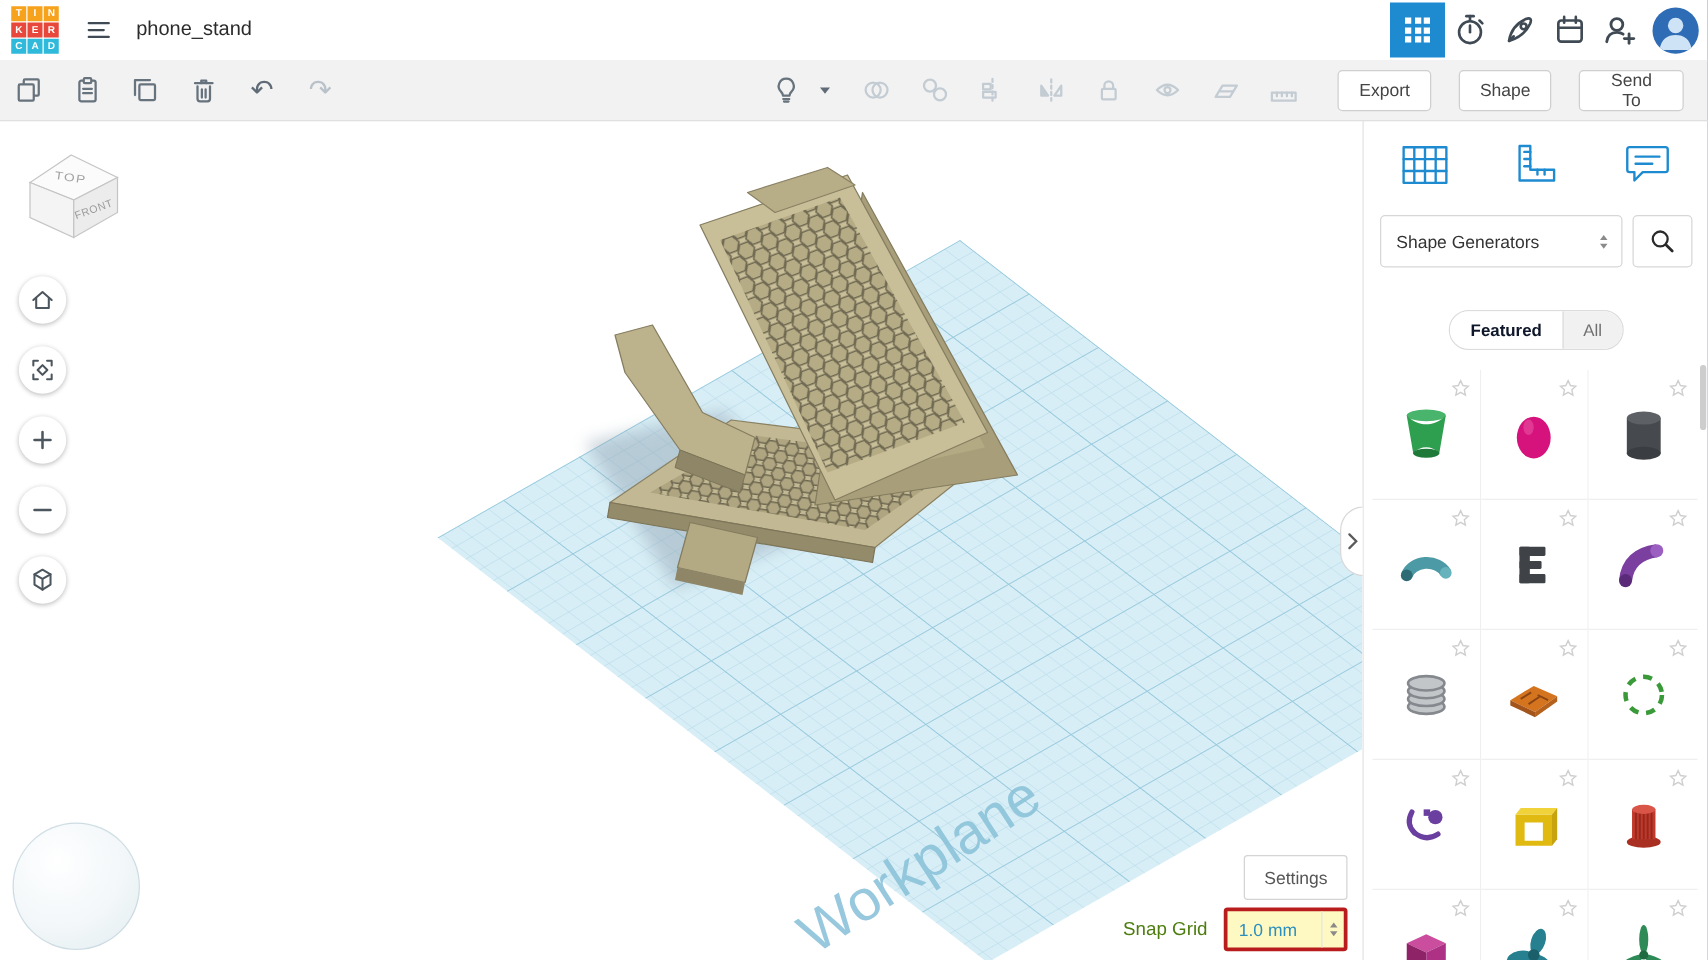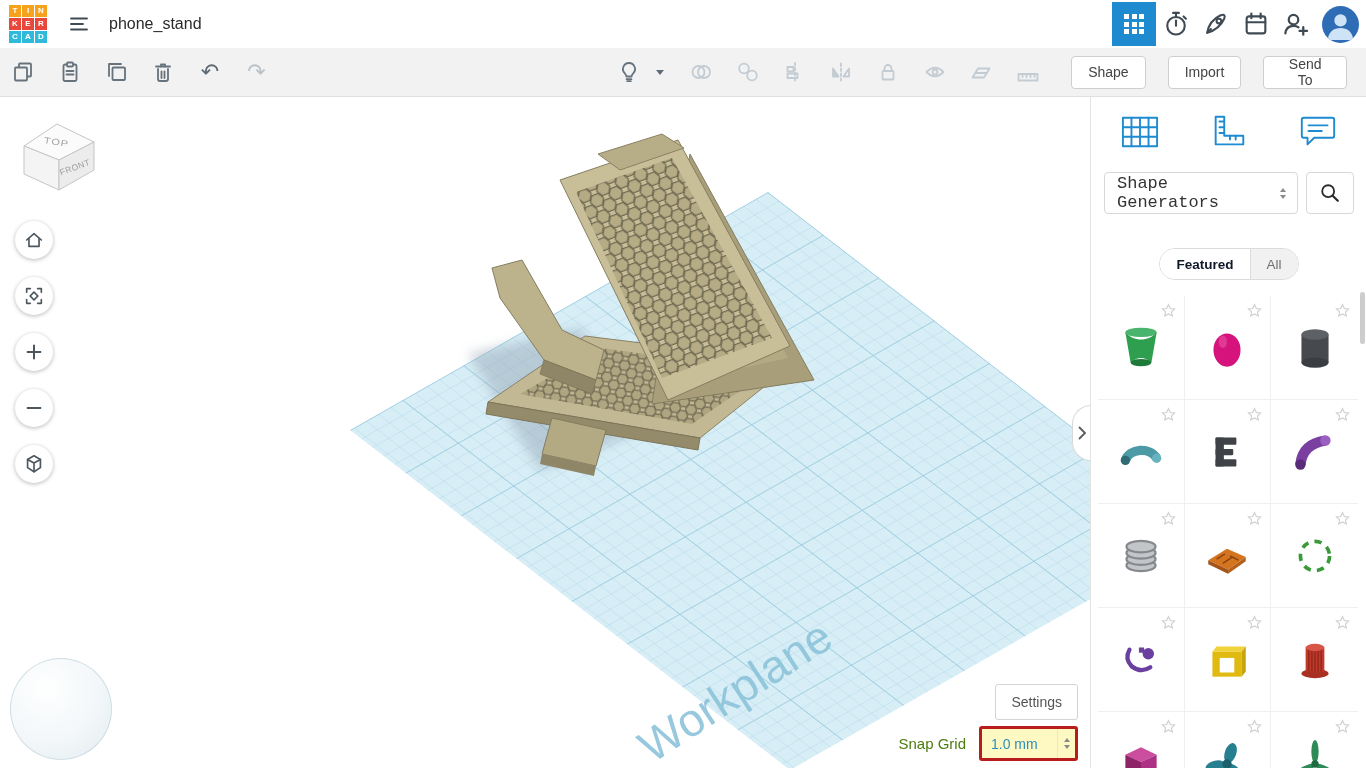--- a/index.html
+++ b/index.html
@@ -75,21 +75,21 @@
 
   
   .panel{position:absolute;top:96px;left:1090px;width:276px;height:672px;background:#fff;
          border-left:1px solid #e3e3e3;overflow:hidden;}
   .ptools{height:72px;display:flex;align-items:center;justify-content:space-between;padding:0 26px;}
   .ptool{width:46px;height:46px;display:flex;align-items:center;justify-content:center;cursor:pointer;}
   .ptool svg{stroke:#1e8bd1;fill:none;stroke-width:2;stroke-linecap:round;stroke-linejoin:round;}
   .pctrl{display:flex;gap:8px;padding:4px 13px 0 13px;}
   .pselect{flex:1;height:40px;border:1px solid #d7d7d7;border-radius:4px;background:#fff;
            display:flex;align-items:center;cursor:pointer;}
-  .pselect .val{flex:1;padding-left:12px;font-size:17px;color:#333;font-family:Liberation Mono, monospace;}
+  .pselect .val{flex:1;padding-left:12px;font-size:14px;color:#333;}
   .pselect .spin{border-left:none;margin-right:6px;}
   .searchbtn{width:46px;height:40px;border:1px solid #d7d7d7;border-radius:4px;background:#fff;
            display:flex;align-items:center;justify-content:center;cursor:pointer;}
   .ptabs{display:flex;justify-content:center;margin-top:34px;}
   .pill{display:inline-flex;height:30px;border:1px solid #dcdcdc;border-radius:16px;overflow:hidden;
         background:#fff;}
   .pill .seg{display:flex;align-items:center;padding:0 16px;font-size:13.5px;cursor:pointer;}
   .seg.active{background:#fff;color:#0f172a;font-weight:bold;}
   .seg.idle{background:#f1f1f1;color:#707070;border-left:1px solid #dcdcdc;}
   .shapegrid{position:absolute;top:200px;left:7px;width:260px;display:grid;
@@ -278,22 +278,22 @@
     <div class="tb dis">
       <svg width="24" height="24" viewBox="0 0 24 24">
           <rect x="2.5" y="14" width="19" height="6.5"></rect>
           <line x1="6.5" y1="14" x2="6.5" y2="17"></line>
           <line x1="10.5" y1="14" x2="10.5" y2="17"></line>
           <line x1="14.5" y1="14" x2="14.5" y2="17"></line>
           <line x1="18.5" y1="14" x2="18.5" y2="17"></line>
         </svg>
     </div>
 
-    <button class="tbtn ml20">Shape</button>
-    <button class="tbtn ml22">Import</button>
+    <button class="tbtn ml20">Export</button>
+    <button class="tbtn ml22">Shape</button>
     <button class="tbtn ml22 mr18">Send To</button>
   </div>
 
   <div class="canvas">
     <svg class="scene" width="1090" height="672" viewBox="0 0 1090 672">
       <defs>
         <pattern id="gridfine" width="14" height="14" patternUnits="userSpaceOnUse" patternTransform="matrix(0.791,0.611,-0.869,0.495,768,96)">
           <path d="M14 0 H0 V14" fill="none" stroke="#b3d9e8" stroke-width="0.9"></path>
         </pattern>
         <pattern id="gridbold" width="70" height="70" patternUnits="userSpaceOnUse" patternTransform="matrix(0.791,0.611,-0.869,0.495,768,96)">

